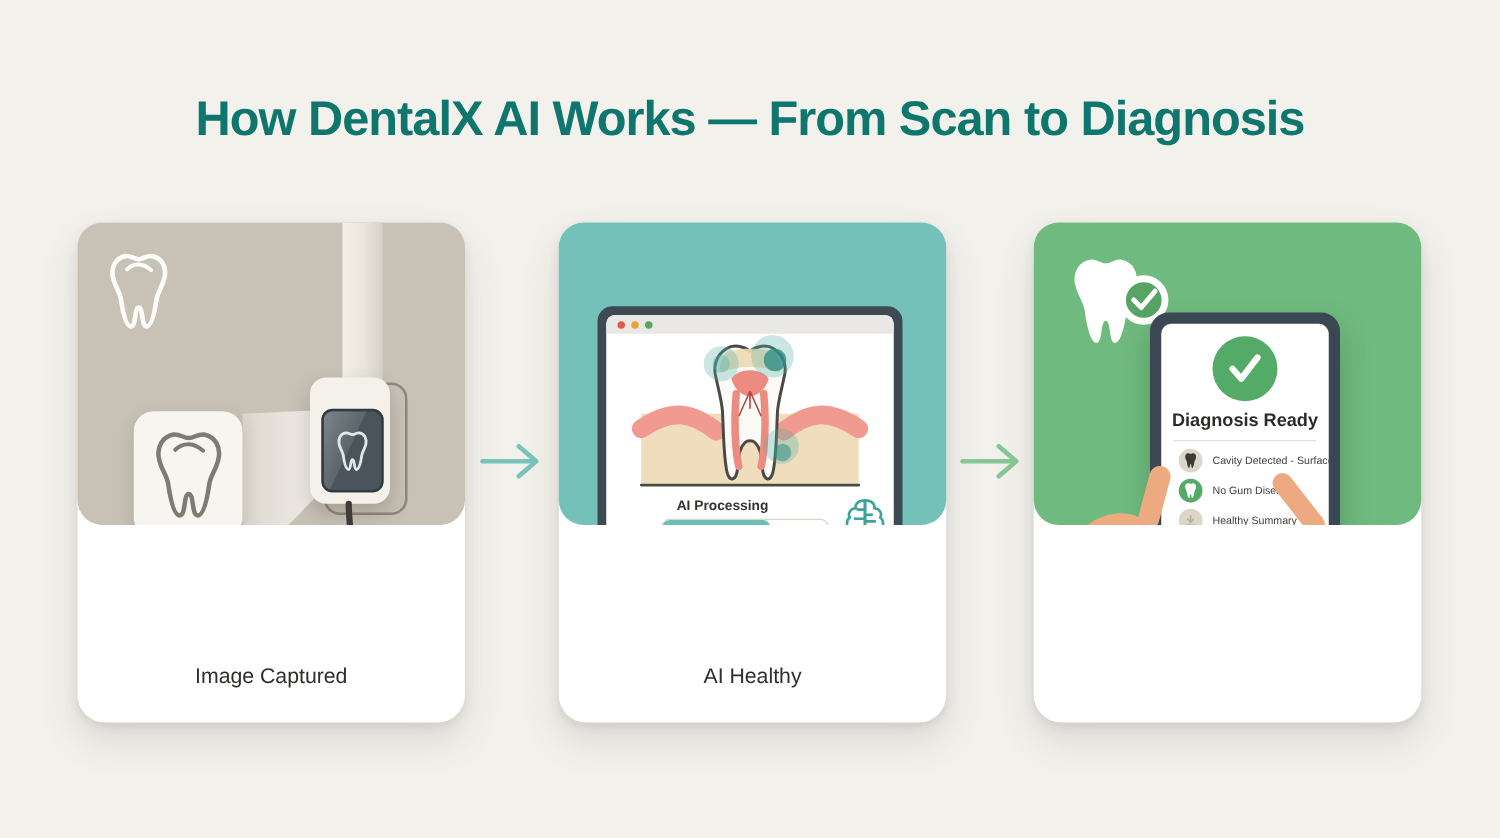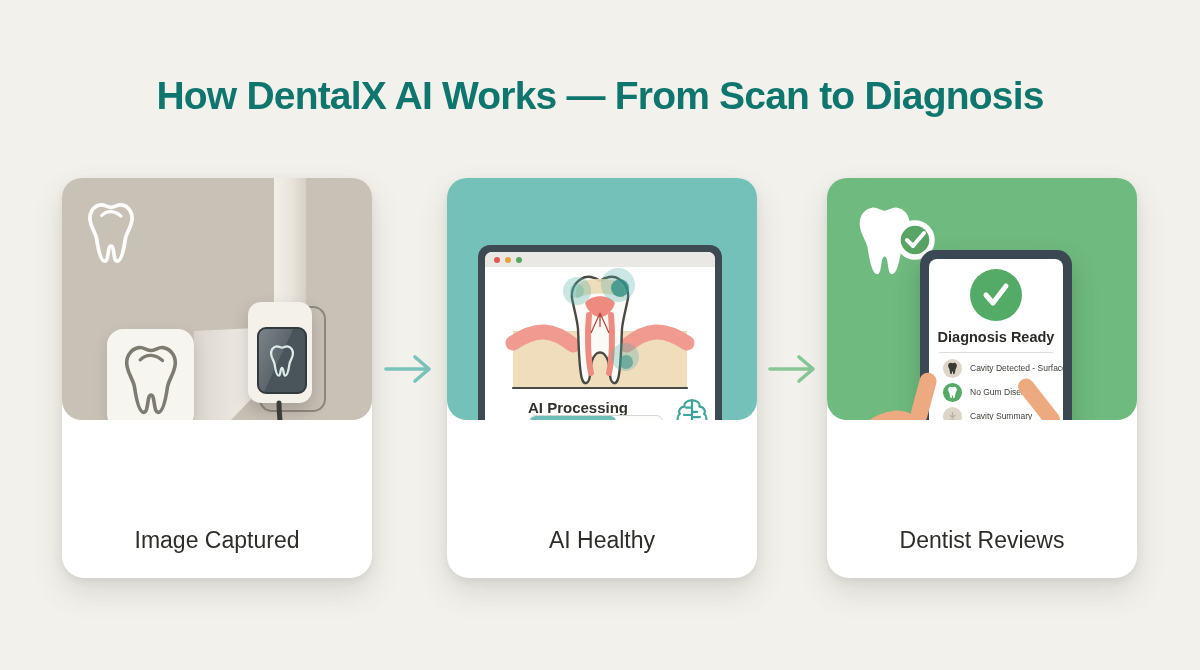--- a/index.html
+++ b/index.html
@@ -7,42 +7,42 @@
           font-family:"Liberation Sans",sans-serif;}
   .page-title{position:absolute;top:74px;left:0;right:0;text-align:center;
           font-size:39px;font-weight:700;letter-spacing:-0.8px;color:#0f766e;}
   
   .card{position:absolute;top:178px;width:310px;height:400px;background:#ffffff;border-radius:22px;
         box-shadow:0 14px 30px rgba(95,90,78,.16),0 3px 8px rgba(95,90,78,.10);}
   .card1{left:62px}.card2{left:447px}.card3{left:827px}
   .img-area{position:absolute;left:0;right:0;top:0;height:242px;border-radius:20px;overflow:hidden;}
   .area1{background:#c8c1b6}.area2{background:#73c1b8}.area3{background:#6fba7e}
   .step-label{position:absolute;left:0;right:0;bottom:0;height:75px;display:flex;align-items:center;
-        justify-content:center;font-size:23px;font-weight:500;color:#2e2d29;}
+        justify-content:center;font-size:17px;font-weight:500;color:#2e2d29;}
   .abs{position:absolute;}
   
   .rail{position:absolute;left:212px;top:0;width:32px;height:134px;
         background:linear-gradient(90deg,#f2efe9 0%,#e9e5dd 55%,#d6d1c6 100%);}
   .tooth-card{position:absolute;left:45px;top:151px;width:87px;height:101px;background:#f7f5ef;
         border-radius:16px;box-shadow:0 6px 14px rgba(80,75,65,.18);display:flex;align-items:center;justify-content:center;}
   .scanner-ghost{position:absolute;left:197px;top:128px;width:63px;height:102px;border:2.5px solid #8d897f;
         border-radius:13px;}
   .scanner-body{position:absolute;left:186px;top:124px;width:64px;height:101px;background:#f3f1ea;
         border-radius:13px;box-shadow:0 8px 16px rgba(70,65,55,.25);}
   .scanner-screen{position:absolute;left:195px;top:149px;width:46px;height:63px;background:#4a555b;
         border:2px solid #313a3e;border-radius:9px;display:flex;align-items:center;justify-content:center;
         background-image:linear-gradient(115deg,rgba(255,255,255,.28) 0%,rgba(255,255,255,.10) 45%,rgba(255,255,255,0) 46%);}
   
   .laptop{position:absolute;left:31px;top:67px;width:244px;height:196px;background:#3d4a51;border-radius:12px;
         padding:7px;box-sizing:border-box;}
   .lscreen{position:relative;width:100%;height:100%;background:#fff;border-radius:7px;overflow:hidden;}
   .browser-bar{height:15px;background:#e9e8e5;display:flex;align-items:center;gap:5px;padding-left:9px;}
   .dot{width:6px;height:6px;border-radius:50%;}
   .dot-red{background:#e2574e}.dot-amber{background:#e9a23b}.dot-green{background:#57a85b}
-  .ai-status{position:absolute;top:147px;left:0;width:186px;text-align:center;font-size:15px;font-weight:600;color:#33332e;}
+  .ai-status{position:absolute;top:147px;left:0;width:186px;text-align:center;font-size:11px;font-weight:600;color:#33332e;}
   .progress{position:absolute;left:44px;top:163px;width:134px;height:13px;background:#fdfdfc;
         border:1.5px solid #d8d6d1;border-radius:8px;box-sizing:border-box;overflow:hidden;}
   .progress-fill{height:100%;background:#6dbfb5;border-radius:7px;}
   .laptop-base{position:absolute;left:8px;top:262px;width:294px;height:21px;background:#d8d7d2;
         border-radius:5px 5px 14px 14px;box-shadow:0 6px 12px rgba(50,70,68,.20);}
   
   .tablet{position:absolute;left:93px;top:72px;width:152px;height:208px;background:#3b4752;border-radius:15px;
         box-shadow:0 12px 24px rgba(40,70,48,.28);}
   .tscreen{position:absolute;left:9px;right:9px;top:9px;bottom:13px;background:#fff;border-radius:8px;overflow:hidden;}
   .diag-check{position:absolute;left:50%;top:10px;transform:translateX(-50%);width:52px;height:52px;border-radius:50%;
@@ -214,21 +214,21 @@
             <div class="finding-row">
               <span class="f-icon f-beige">
                 <svg width="11" height="11" viewBox="0 0 80 80">
                   <g stroke="#b9b0a3" stroke-width="10" fill="none" stroke-linecap="round" stroke-linejoin="round">
                     <path d="M40 12 V44"></path>
                       <path d="M24 32 L40 50 L56 32"></path>
                       <path d="M20 66 H60"></path>
                   </g>
                 </svg>
               </span>
-              <span class="f-text">Cavity Summary</span>
+              <span class="f-text">Healthy Summary</span>
             </div>
           </div>
         </div>
         <div class="homebar"></div>
       </div>
 
       <svg class="hands" width="310" height="325">
         <g fill="#edaa80">
           <ellipse cx="58" cy="268" rx="42" ry="30" transform="rotate(-40 58 268)"></ellipse>
           <rect x="88" y="194" width="17" height="52" rx="8.5" transform="rotate(15 96 220)"></rect>
@@ -236,16 +236,15 @@
         <polygon points="-15,305 42,246 108,312 50,372" fill="#f7f6f1"></polygon>
         <g fill="#edaa80">
           <rect x="204" y="196" width="16" height="58" rx="8" transform="rotate(-38 212 225)"></rect>
           <rect x="228" y="232" width="15" height="48" rx="7.5" transform="rotate(-42 235 256)"></rect>
           <rect x="244" y="244" width="15" height="48" rx="7.5" transform="rotate(-44 251 268)"></rect>
           <rect x="258" y="258" width="15" height="46" rx="7.5" transform="rotate(-46 265 281)"></rect>
           <ellipse cx="262" cy="302" rx="52" ry="40" transform="rotate(-32 262 302)"></ellipse>
         </g>
       </svg>
     </div>
-    <div class="step-label">Dentist Reviews</div>
   </div>
 
 </div>
 
 </body></html>

